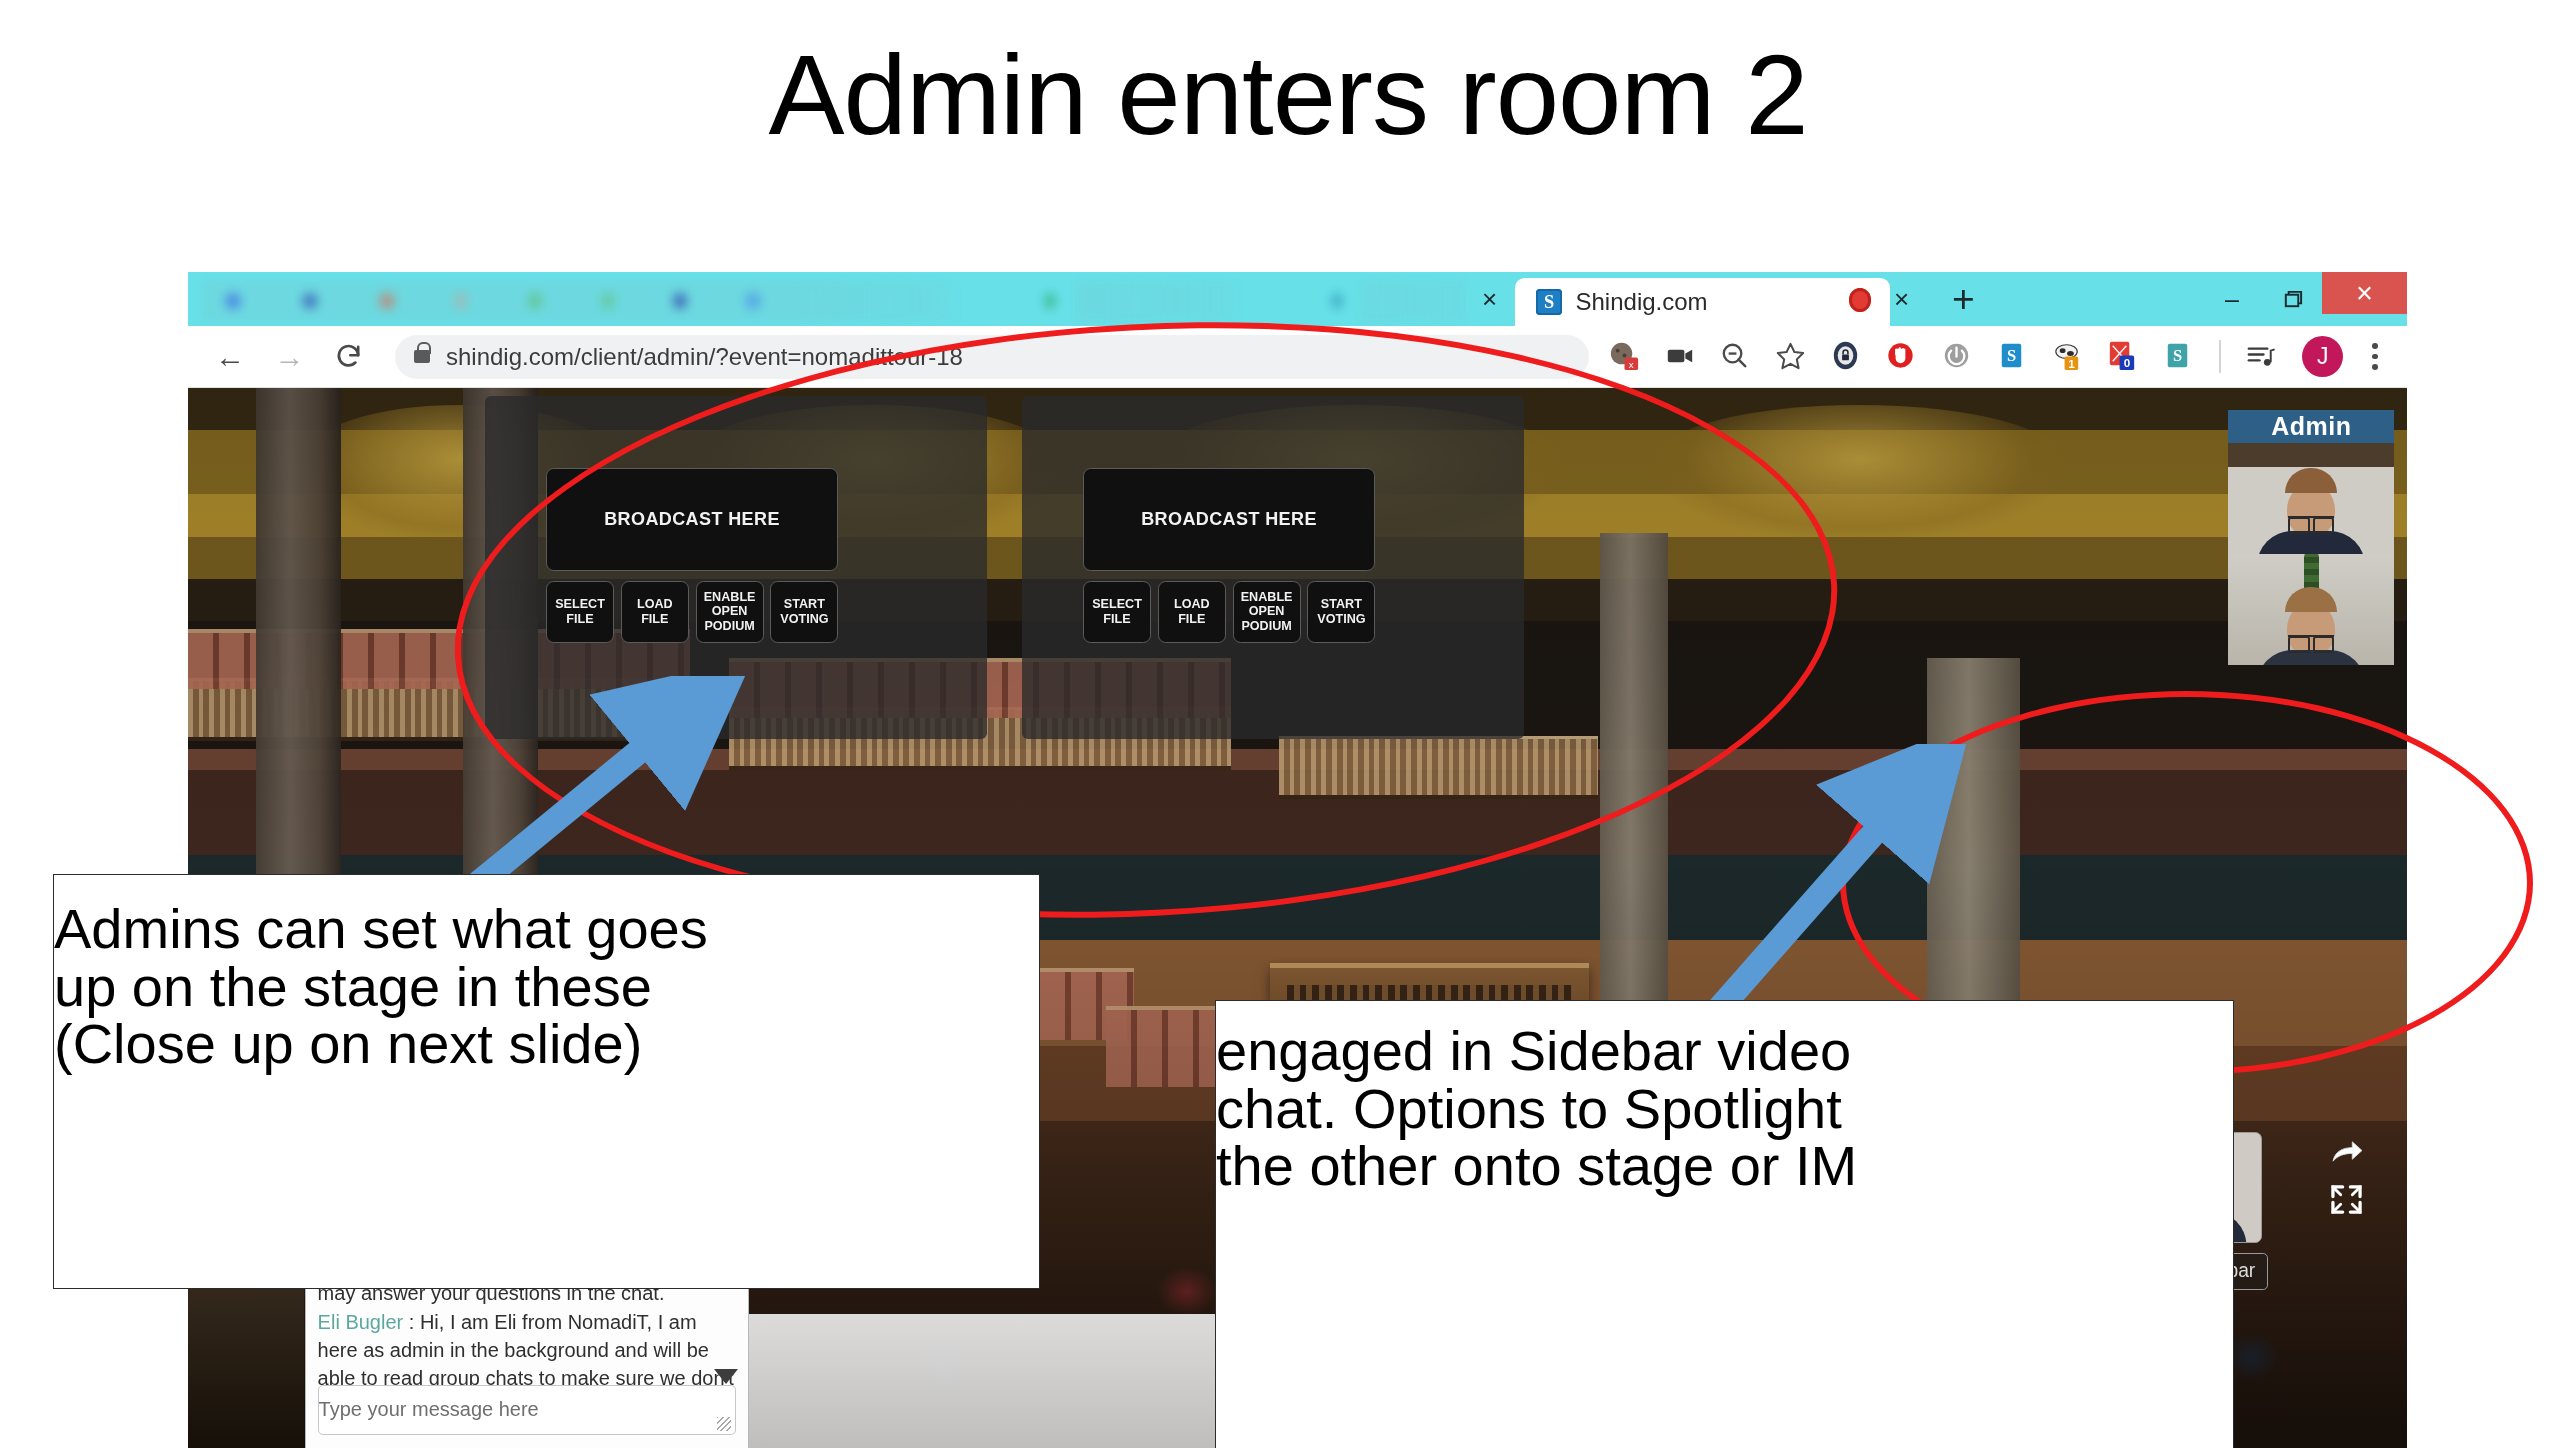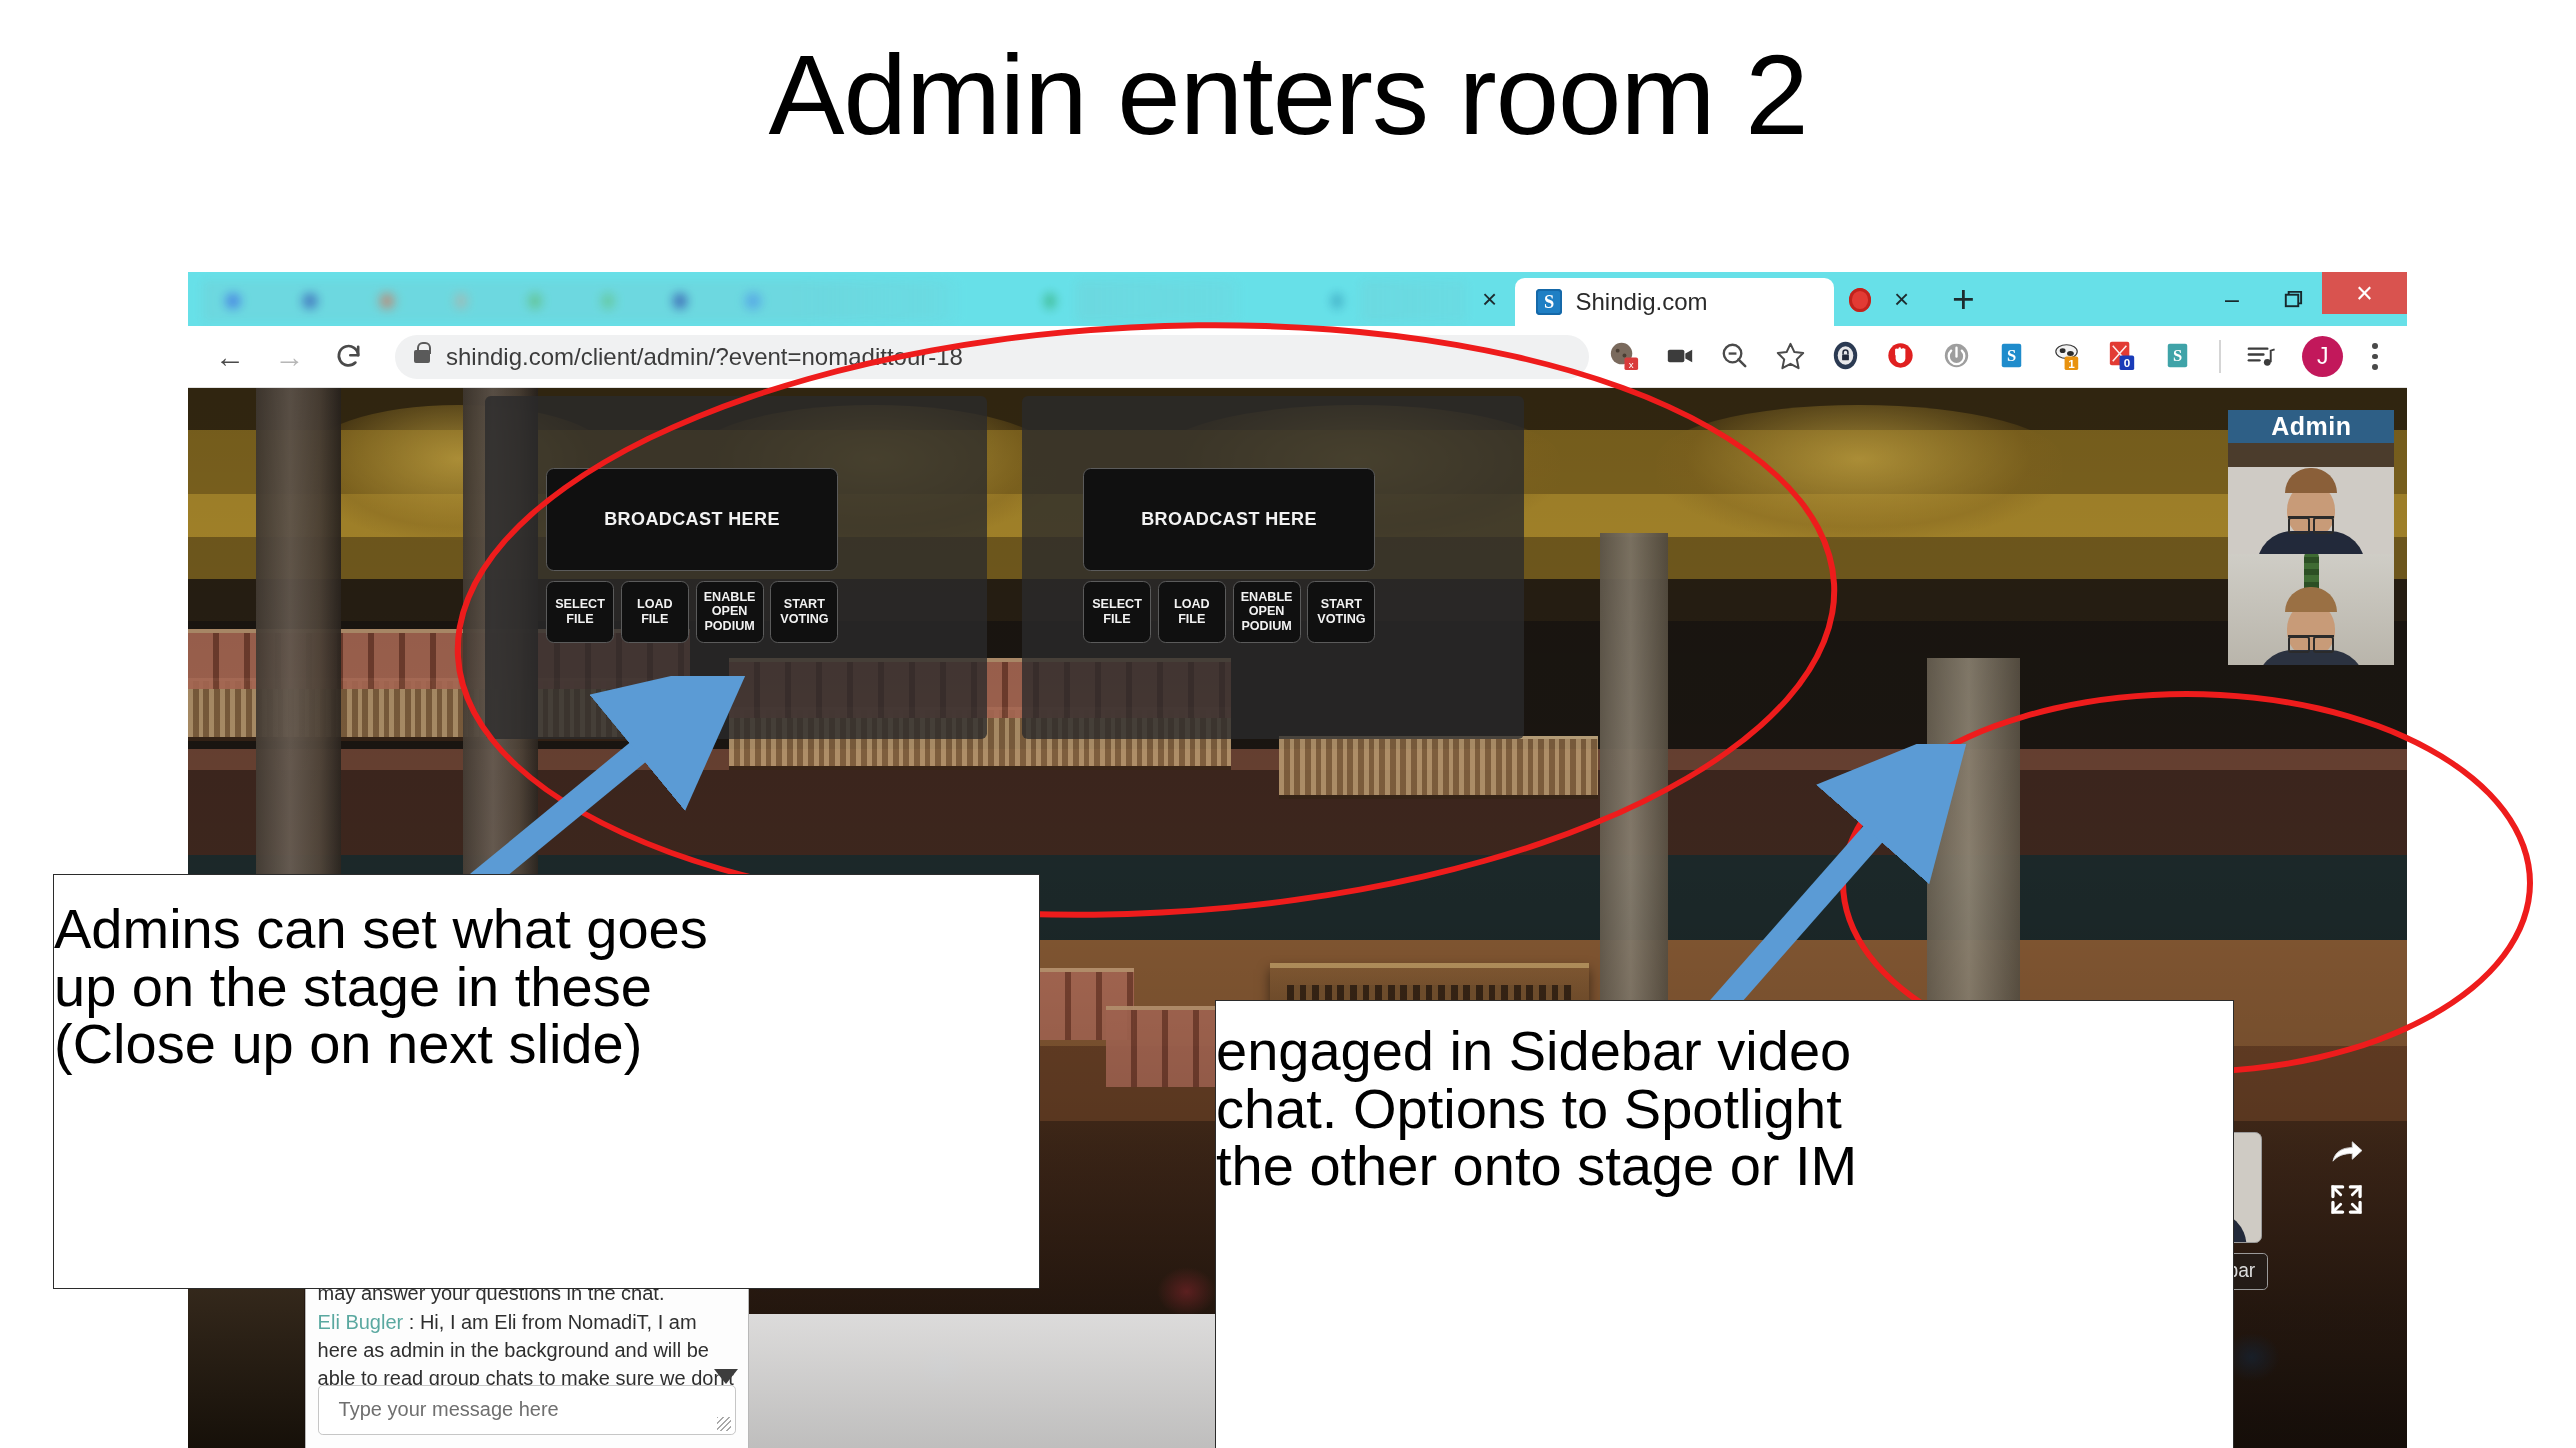--- a/index.html
+++ b/index.html
@@ -42,21 +42,21 @@
       linear-gradient(90deg, transparent 869px, rgba(120,200,205,.3) 879px, rgba(120,200,205,.2) 1024px, transparent 1043px),
       radial-gradient(ellipse 12.6px 16.4px at 1135px 21px, rgba(40,140,175,.8), transparent 72%),
       linear-gradient(90deg, transparent 1154px, rgba(120,200,205,.28) 1164px, rgba(120,200,205,.18) 1275px, transparent 1285px);
     filter:blur(4.8px);opacity:.95;
   }
   .tab-close-pre{
     position:absolute;left:1288px;top:13.5px;width:27px;height:27px;
     color:#1d2b2e;font-size:26px;line-height:27px;text-align:center;font-weight:400;
   }
   .tab-active{
-    position:absolute;left:1327px;top:5.8px;width:319px;height:48px;
+    position:absolute;left:1327px;top:5.8px;width:375px;height:48px;
     background:#fff;border-radius:9.7px 9.7px 0 0;display:flex;align-items:center;
   }
   .tab-favicon{
     margin-left:21px;width:26px;height:26px;border-radius:3.9px;
     background:#1f7fc4;position:relative;flex:none;
     box-shadow:inset 0 0 0 1.9px #1568a8;
   }
   .tab-favicon::after{
     content:"S";position:absolute;left:0;top:0;width:26px;height:26px;
     color:#fff;font-size:18.4px;font-weight:700;line-height:26px;text-align:center;
@@ -243,21 +243,21 @@
     padding:7.7px 9.7px 0 11.6px;overflow:hidden;
   }
   .chatlines{font-size:20px;line-height:1.42;color:#2f2f2f;}
   .chatline.cut{color:#b9b9b9;height:14.5px;overflow:hidden;}
   .chatname{color:#5aa8a0;}
   .chatscroll{position:absolute;right:9.7px;bottom:64px;width:0;height:0;
     border-left:12.6px solid transparent;border-right:12.6px solid transparent;border-top:15.5px solid #3d3d3d;}
   .chatinput{
     position:absolute;left:11.6px;right:11.6px;bottom:13.5px;height:50px;background:#fff;
     border:1px solid #c6c6c6;border-radius:4.8px;box-sizing:border-box;
-    display:flex;align-items:center;padding-left:20px;color:#6f6f6f;font-size:20px;
+    display:flex;align-items:center;padding-left:0;color:#6f6f6f;font-size:20px;
   }
   .chatinput .grip{position:absolute;right:4.8px;bottom:2.9px;width:13.5px;height:13.5px;
     background:repeating-linear-gradient(135deg,#a9a9a9 0 1.4px,transparent 1.4px 3.9px);}
   .chat-thumb{position:absolute;left:0;bottom:0;width:116px;height:193px;
     background:linear-gradient(180deg,#3a2d1f,#161009);}
   .slide-strip{position:absolute;left:561px;bottom:0;width:966px;height:135px;
     background:linear-gradient(180deg,rgba(236,236,236,.92),rgba(214,214,214,.88));}
 
   
   .ellipse{

